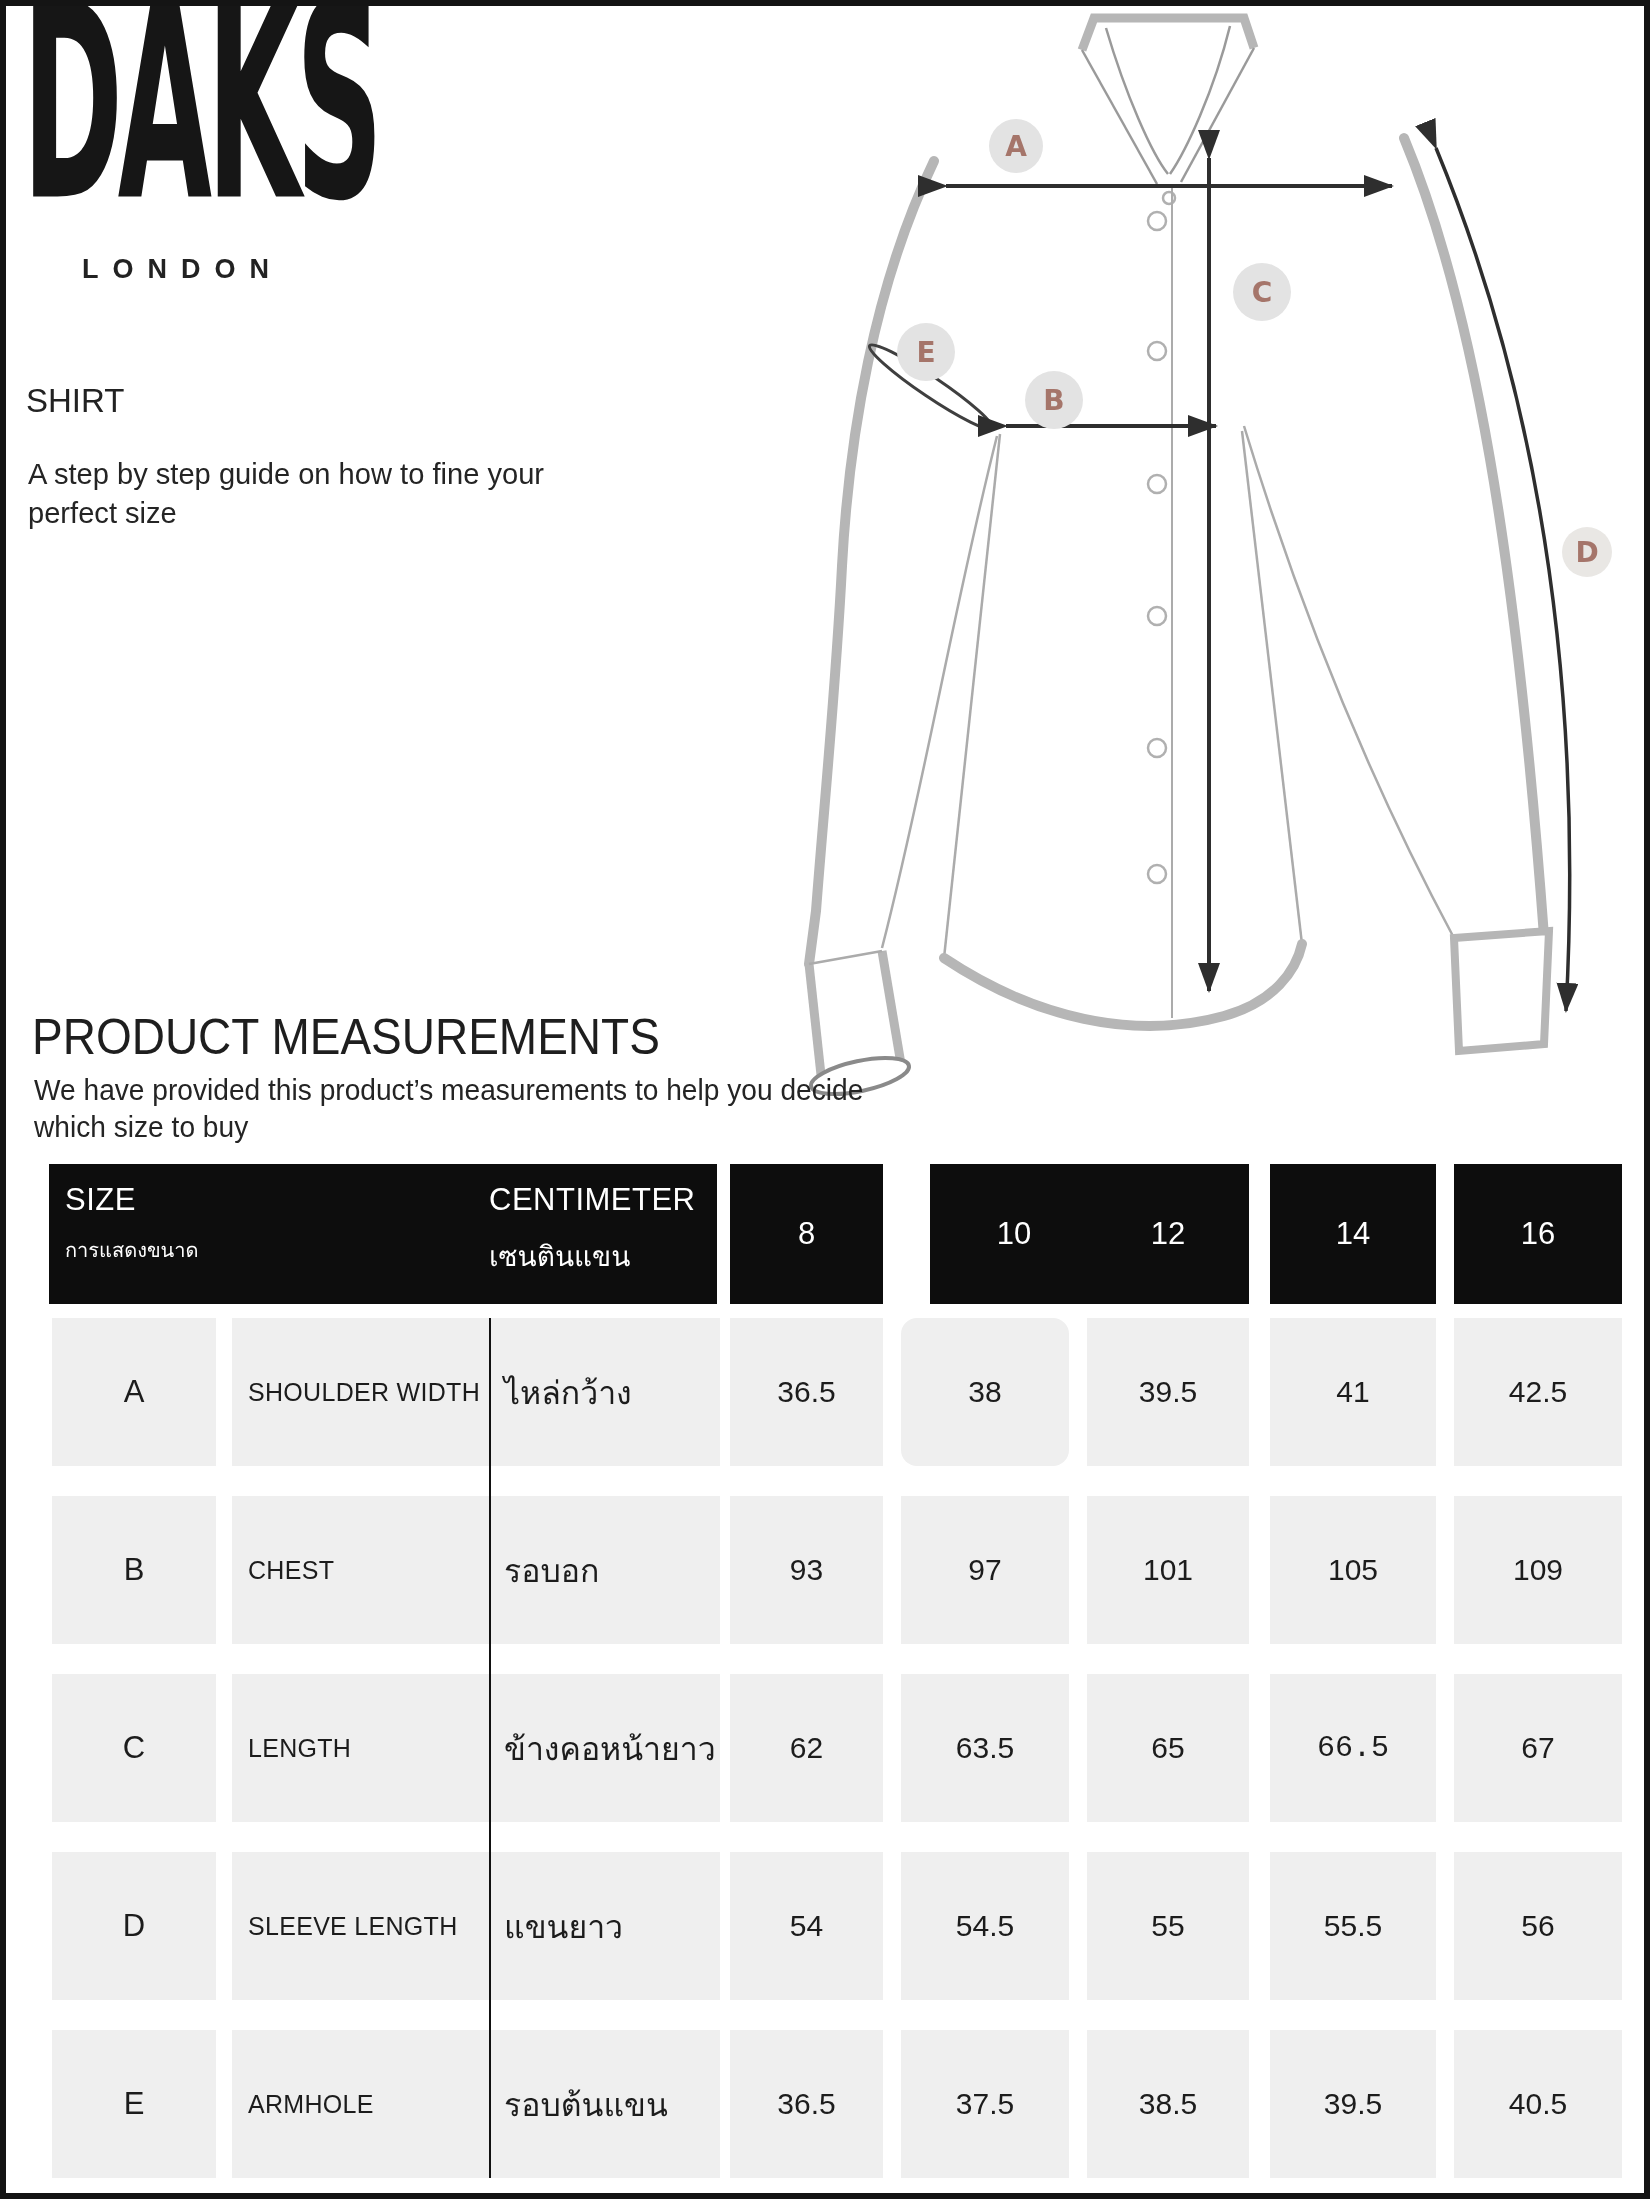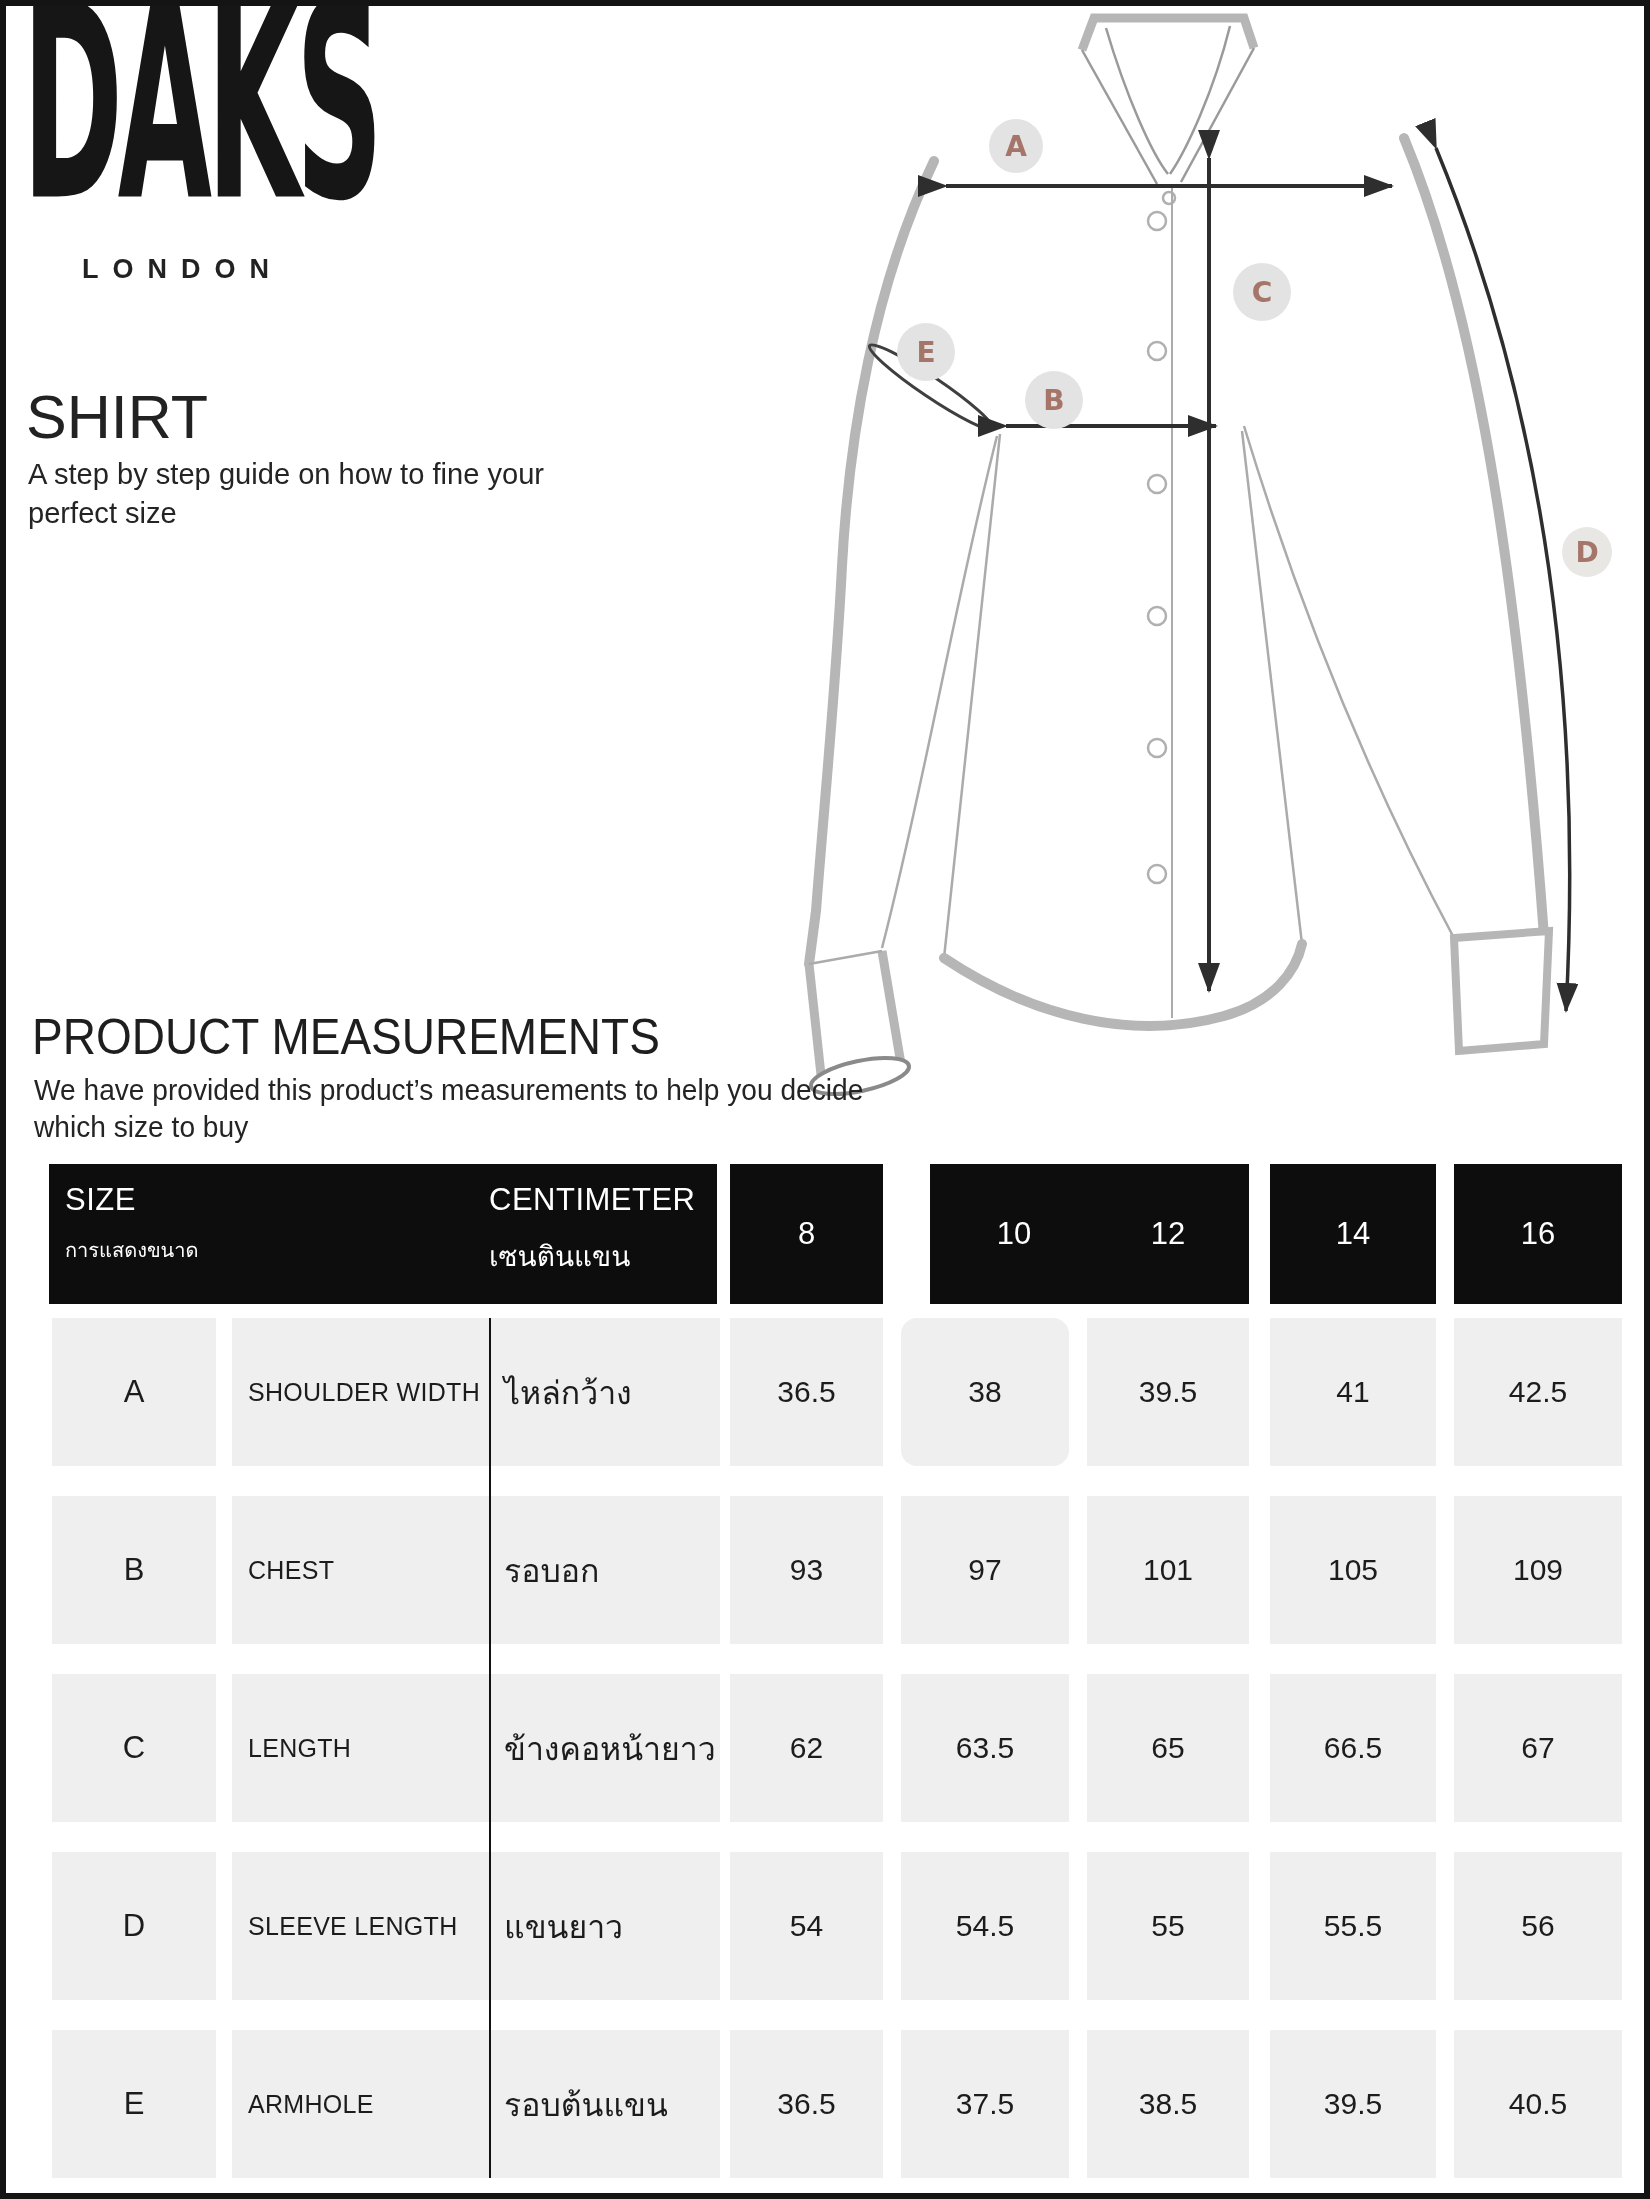--- a/index.html
+++ b/index.html
@@ -12,21 +12,21 @@
   .logo{
     position:absolute;left:16px;top:-38px;
     font-family:"DejaVu Sans",sans-serif;font-weight:bold;font-size:265px;line-height:1;
     letter-spacing:-0.045em;transform:scale(0.46,1.02);transform-origin:top left;color:#161616;
     white-space:nowrap;
   }
   .sublogo{
     position:absolute;left:76px;top:248px;font-size:27px;font-weight:600;
     letter-spacing:14px;color:#222;
   }
-  .intro-title{position:absolute;left:20px;top:376px;font-size:61px;font-weight:500;color:#222;}
+  .intro-title{position:absolute;left:20px;top:376px;font-size:33px;font-weight:500;color:#222;}
   .intro-sub{position:absolute;left:22px;top:448px;font-size:30px;line-height:1.3;color:#242424;
     transform:scale(0.97,1);transform-origin:top left;white-space:nowrap;}
   
   .sec-title{position:absolute;left:26px;top:1002px;font-size:50px;font-weight:500;color:#1e1e1e;
     transform:scale(0.92,1);transform-origin:top left;white-space:nowrap;}
   .sec-sub{position:absolute;left:28px;top:1066px;font-size:29px;line-height:1.28;color:#242424;
     transform:scale(0.97,1);transform-origin:top left;white-space:nowrap;}
   
   .diagram{position:absolute;left:748px;top:0px;width:880px;height:1150px;}
   
@@ -169,21 +169,21 @@
   <div class="cell graybox val" style="left:1448px;top:1490px;width:168px;height:148px;">109</div>
 
   <div class="cell graybox row-letter" style="left:46px;top:1668px;width:164px;height:148px;">C</div>
   <div class="cell graybox name-box" style="left:226px;top:1668px;width:488px;height:148px;">
     <span class="name-en">LENGTH</span>
     <span class="name-th">ข้างคอหน้ายาว</span>
   </div>
   <div class="cell graybox val" style="left:724px;top:1668px;width:153px;height:148px;">62</div>
   <div class="cell graybox val" style="left:895px;top:1668px;width:168px;height:148px;">63.5</div>
   <div class="cell graybox val" style="left:1081px;top:1668px;width:162px;height:148px;">65</div>
-  <div class="cell graybox val" style="left:1264px;top:1668px;width:166px;height:148px;">66.5</div>
+  <div class="cell graybox val" style="left:1264px;top:1668px;width:166px;height:148px;font-family:Liberation Mono, monospace;">66.5</div>
   <div class="cell graybox val" style="left:1448px;top:1668px;width:168px;height:148px;">67</div>
 
   <div class="cell graybox row-letter" style="left:46px;top:1846px;width:164px;height:148px;">D</div>
   <div class="cell graybox name-box" style="left:226px;top:1846px;width:488px;height:148px;">
     <span class="name-en">SLEEVE LENGTH</span>
     <span class="name-th">แขนยาว</span>
   </div>
   <div class="cell graybox val" style="left:724px;top:1846px;width:153px;height:148px;">54</div>
   <div class="cell graybox val" style="left:895px;top:1846px;width:168px;height:148px;">54.5</div>
   <div class="cell graybox val" style="left:1081px;top:1846px;width:162px;height:148px;">55</div>

